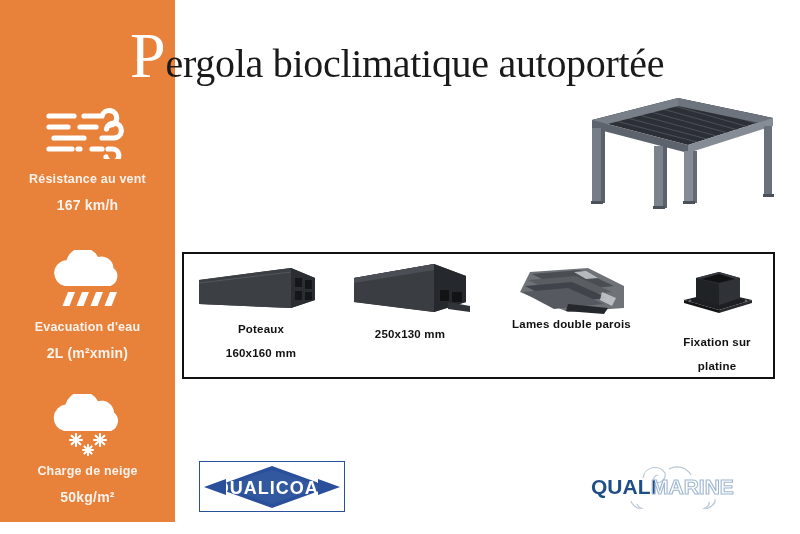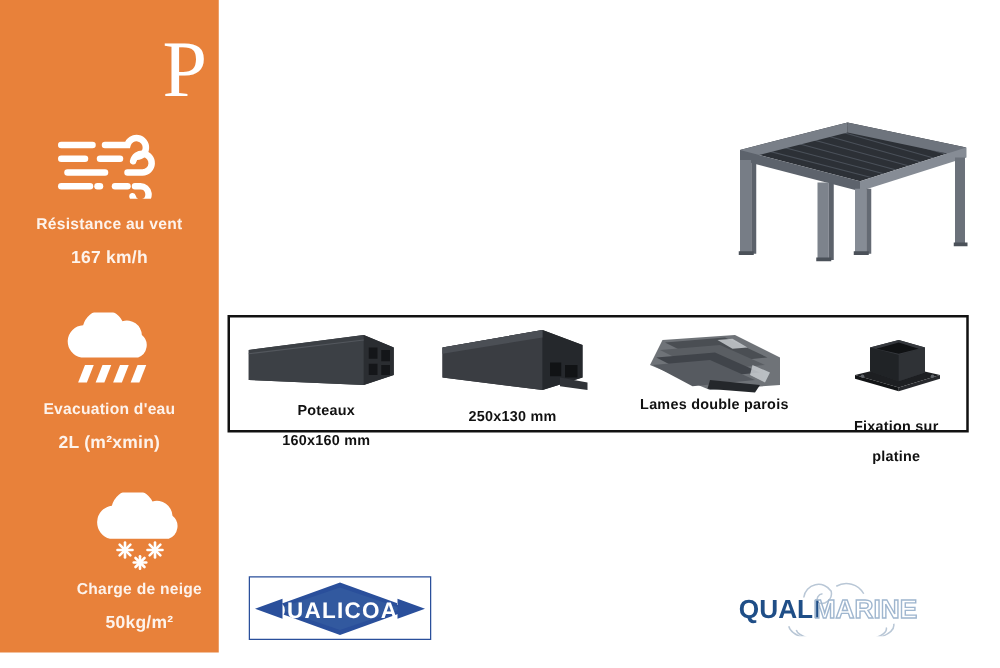--- a/index.html
+++ b/index.html
@@ -27,21 +27,21 @@
   .spec .spec-label{
     font-size:12.5px;font-weight:600;letter-spacing:.2px;
     margin-top:6px;color:#fdf3ec;
   }
   .spec .spec-value{
     font-size:14px;font-weight:700;letter-spacing:.2px;
     margin-top:11px;color:#fdf3ec;
   }
   #spec-wind{top:100px;}
   #spec-water{top:248px;}
-  #spec-snow{top:392px;padding-left:24px;}
+  #spec-snow{top:392px;}
 
   
   #title-row{
     position:absolute;left:130px;top:24px;height:70px;
     display:flex;align-items:baseline;
   }
   #title-cap{
     font-family:"Liberation Serif", serif;
     font-size:64px;line-height:64px;color:#ffffff;
     font-weight:400;letter-spacing:-1px;
@@ -52,21 +52,21 @@
     font-weight:400;letter-spacing:-.3px;margin-left:1px;
   }
 
   
   #hero{
     position:absolute;left:560px;top:88px;width:215px;height:122px;
   }
 
   
   #components-box{
-    position:absolute;left:182px;top:252px;width:593px;height:94px;
+    position:absolute;left:182px;top:252px;width:593px;height:127px;
     border:2.5px solid #111111;background:#ffffff;
     box-sizing:border-box;
   }
   .component{
     position:absolute;top:0;height:100%;text-align:center;
   }
   .component .comp-img{
     height:58px;display:flex;align-items:flex-end;justify-content:center;
     padding-top:4px;
   }
@@ -170,20 +170,21 @@
           </g>
         </svg>
       </div>
       <div class="spec-label">Charge de neige</div>
       <div class="spec-value">50kg/m²</div>
     </div>
   </div>
 
   <div id="title-row">
     <span id="title-cap">P</span>
+    <span id="title-rest">ergola bioclimatique autoportée</span>
   </div>
 
   <div id="hero">
     <svg width="215" height="122" viewBox="0 0 215 122">
 
       <polygon points="32,32 118,10 213,30 128,57" fill="#2c3036"></polygon>
       <g stroke="#4a5059" stroke-width="1">
         <line x1="44" y1="30" x2="137" y2="54"></line>
         <line x1="56" y1="27" x2="147" y2="51"></line>
         <line x1="68" y1="24" x2="157" y2="48"></line>

